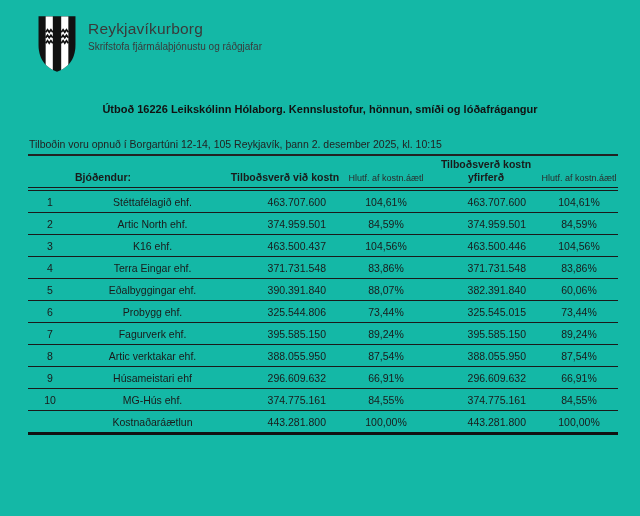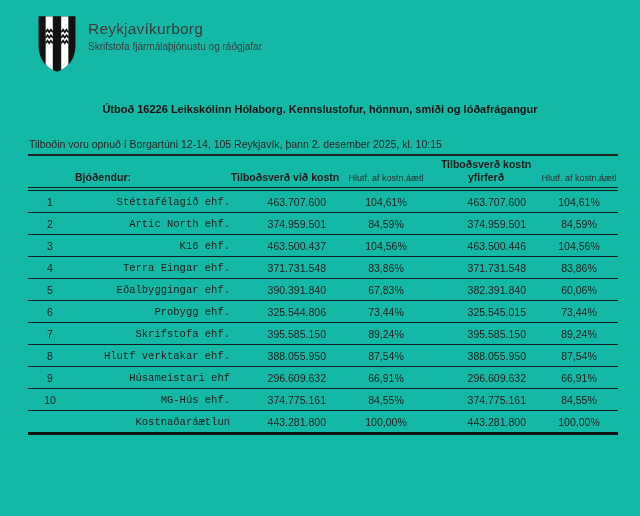--- a/index.html
+++ b/index.html
@@ -44,21 +44,21 @@
   thead th {
     vertical-align:bottom; padding:2px 0 3px 0;
     border-bottom:4px double #1a1a1a;
     font-weight:bold; text-align:center; line-height:1.25;
   }
   thead th.h-name { text-align:left; padding-left:3px;margin-top:35px; }
   thead th.h-pct  { font-weight:normal; font-size:9px; color:#2b2b2b; }
 
   tbody td { padding:5px 0 4px 0; border-bottom:1.5px solid #1a1a1a; }
   td.c-num    { text-align:center; }
-  td.c-name   { text-align:right; padding-left:3px;font-family:Liberation Mono, monospace; }
+  td.c-name   { text-align:center; padding-left:3px; }
   td.c-open   { text-align:right; padding-right:14px; }
   td.c-pct1   { text-align:center; }
   td.c-review { text-align:right; padding-right:14px; }
   td.c-pct2   { text-align:center; }
   tbody tr:last-child td { border-bottom:3px solid #111;margin-left:40px; }
 </style>
 </head>
 <body>
 
 <div class="page">
@@ -145,43 +145,43 @@
           <td class="c-name">Terra Eingar ehf.</td>
           <td class="c-open">371.731.548</td>
           <td class="c-pct1">83,86%</td>
           <td class="c-review">371.731.548</td>
           <td class="c-pct2">83,86%</td>
         </tr>
         <tr>
           <td class="c-num">5</td>
           <td class="c-name">Eðalbyggingar ehf.</td>
           <td class="c-open">390.391.840</td>
-          <td class="c-pct1">67,83%</td>
+          <td class="c-pct1">88,07%</td>
           <td class="c-review">382.391.840</td>
           <td class="c-pct2">60,06%</td>
         </tr>
         <tr>
           <td class="c-num">6</td>
           <td class="c-name">Probygg ehf.</td>
           <td class="c-open">325.544.806</td>
           <td class="c-pct1">73,44%</td>
           <td class="c-review">325.545.015</td>
           <td class="c-pct2">73,44%</td>
         </tr>
         <tr>
           <td class="c-num">7</td>
-          <td class="c-name">Skrifstofa ehf.</td>
+          <td class="c-name">Fagurverk ehf.</td>
           <td class="c-open">395.585.150</td>
           <td class="c-pct1">89,24%</td>
           <td class="c-review">395.585.150</td>
           <td class="c-pct2">89,24%</td>
         </tr>
         <tr>
           <td class="c-num">8</td>
-          <td class="c-name">Hlutf verktakar ehf.</td>
+          <td class="c-name">Artic verktakar ehf.</td>
           <td class="c-open">388.055.950</td>
           <td class="c-pct1">87,54%</td>
           <td class="c-review">388.055.950</td>
           <td class="c-pct2">87,54%</td>
         </tr>
         <tr>
           <td class="c-num">9</td>
           <td class="c-name">Húsameistari ehf</td>
           <td class="c-open">296.609.632</td>
           <td class="c-pct1">66,91%</td>

